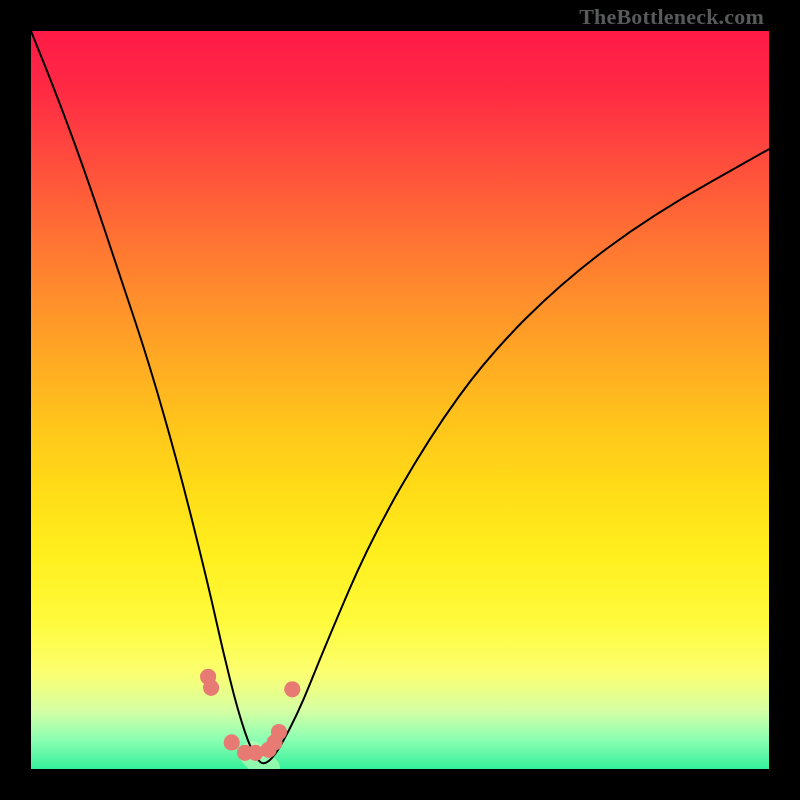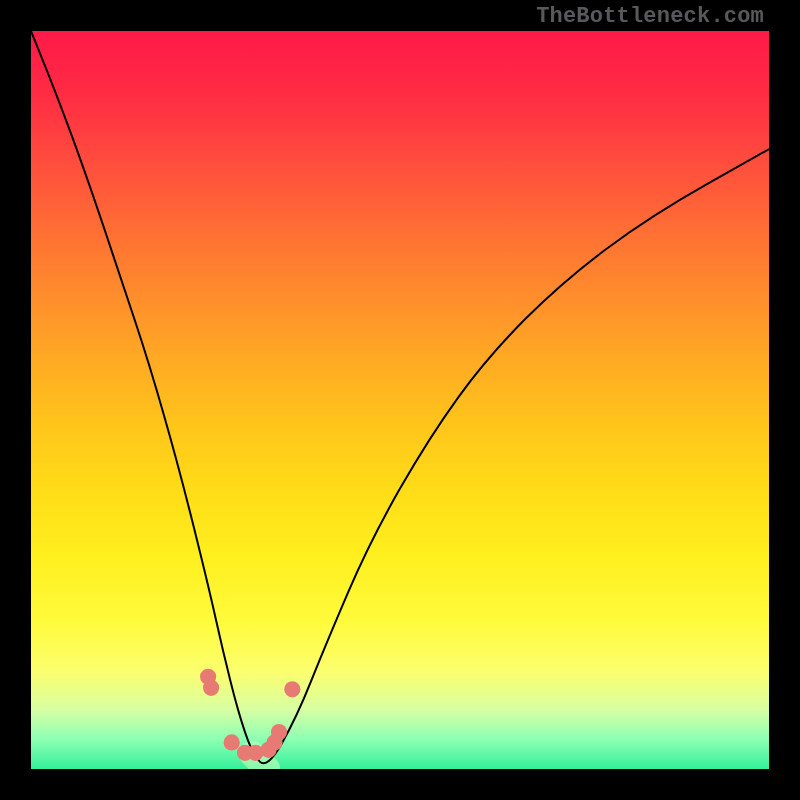--- a/index.html
+++ b/index.html
@@ -34,21 +34,21 @@
       #fbff70 87%,
       #d7ffa3 92%,
       #8cffb3 96%,
       #35f09a 100%
     );
   }
   .watermark {
     position: absolute;
     top: 4px;
     right: 36px;
-    font-family: Liberation Mono, monospace;
+    font-family: Liberation Serif, serif;
     font-size: 22px;
     font-weight: 600;
     color: #58595a;
     letter-spacing: 0.2px;
   }
   svg.curves {
     position: absolute;
     left: 0; top: 0;
     width: 738px;
     height: 738px;

